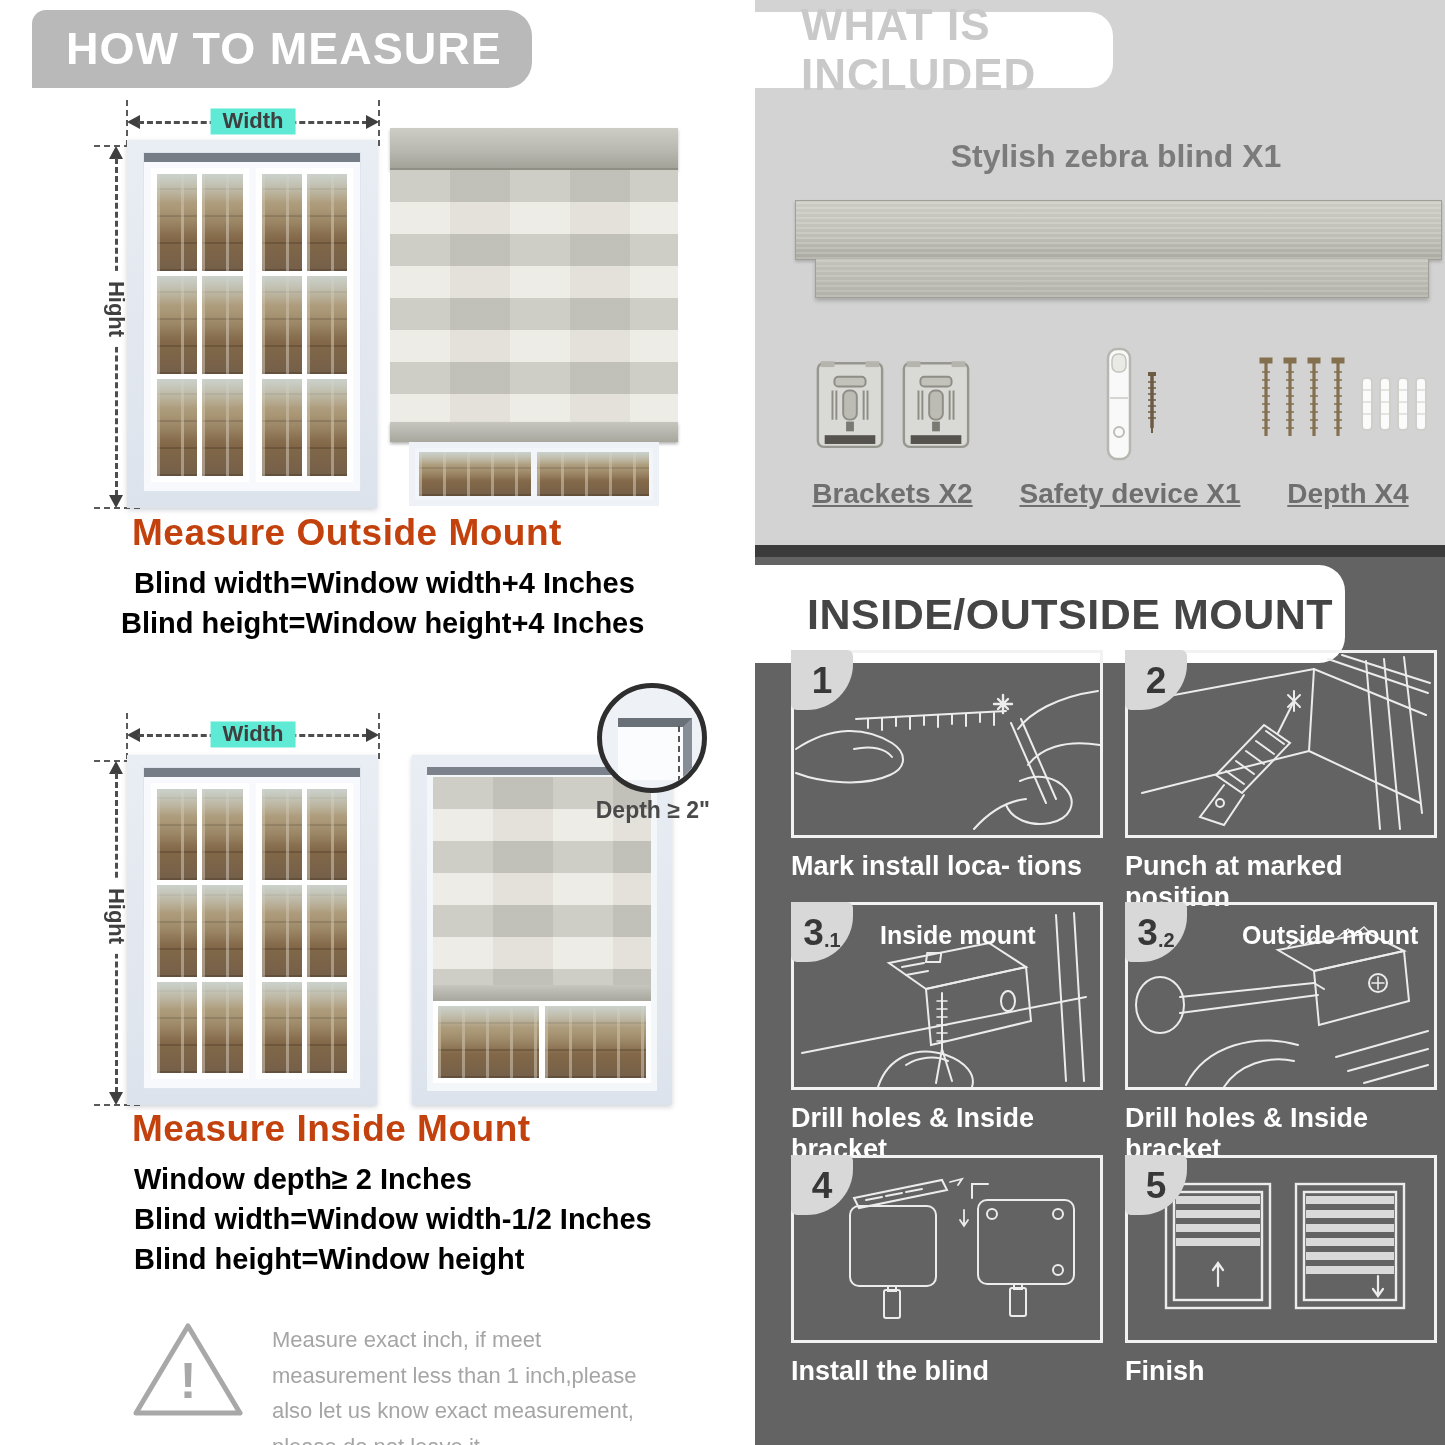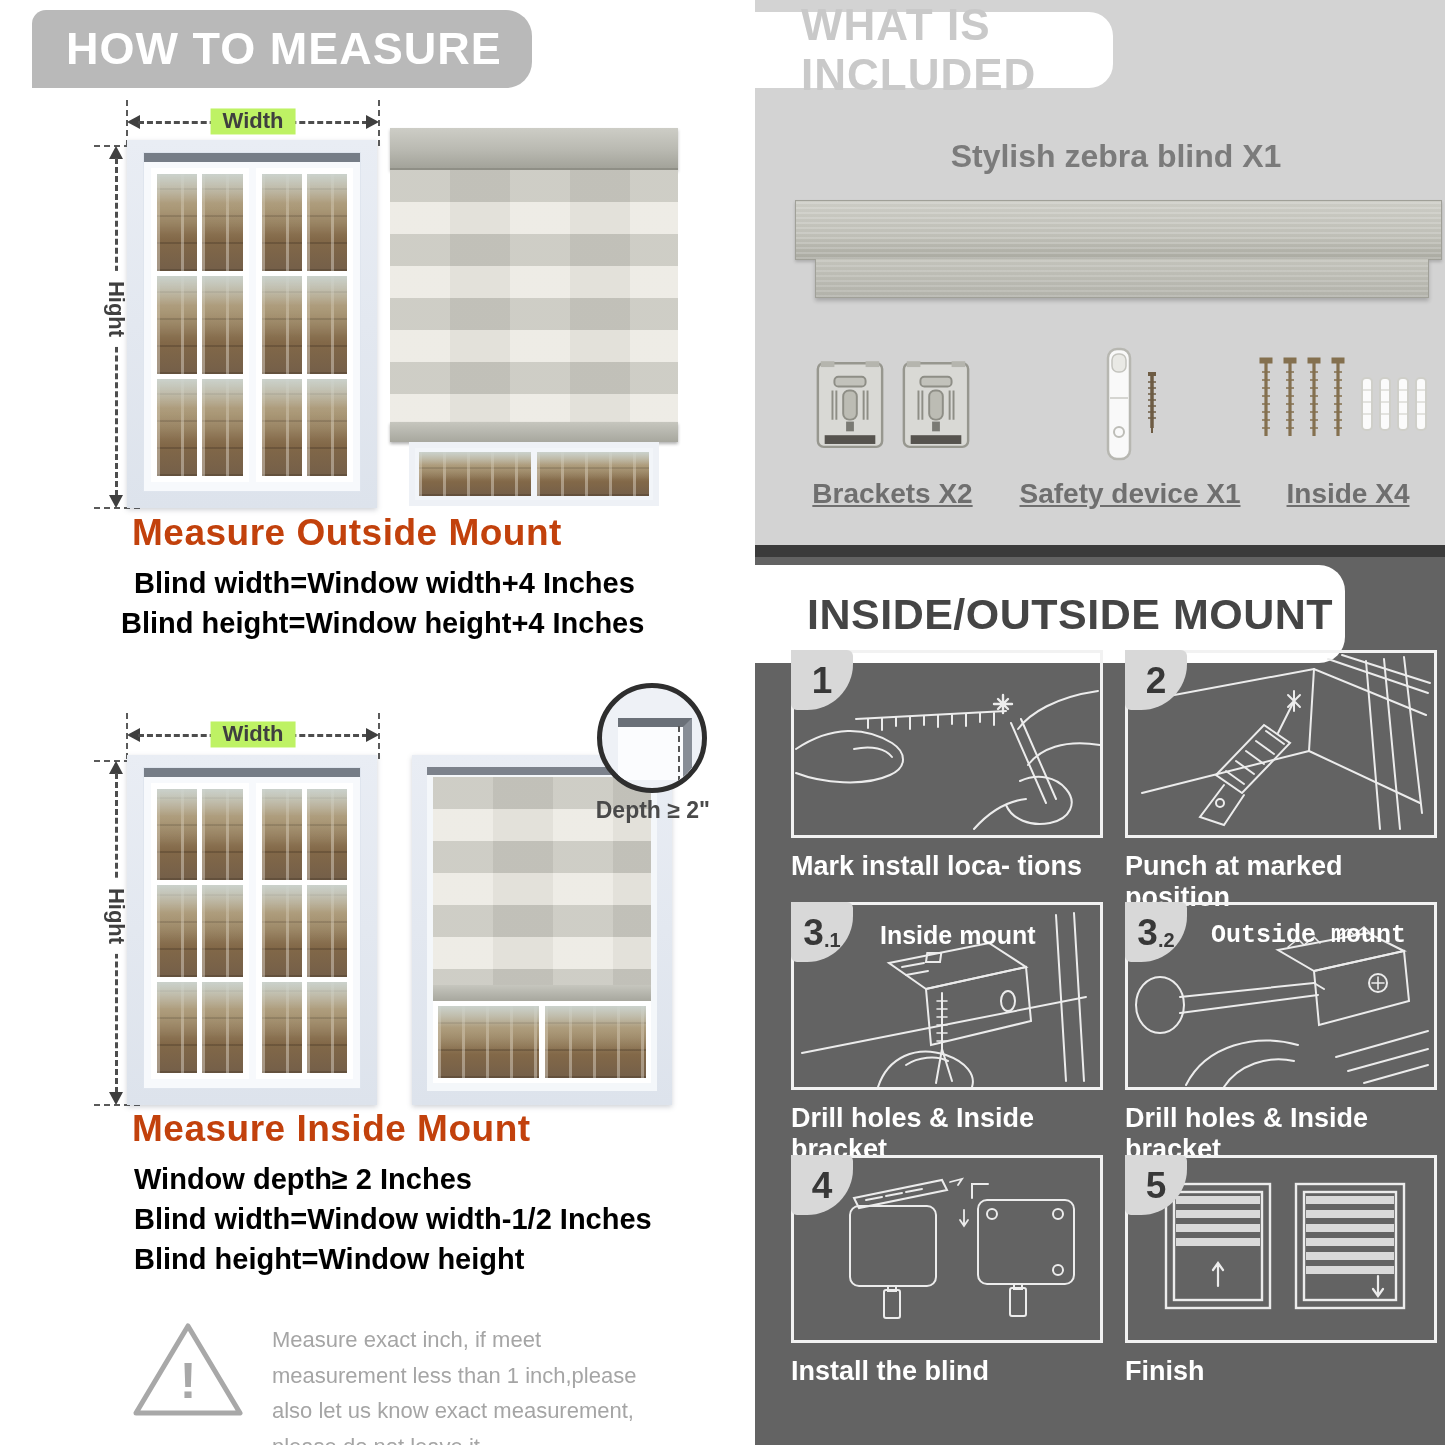--- a/index.html
+++ b/index.html
@@ -54,21 +54,21 @@
   .mag-corner{position:absolute;left:16%;top:30%;right:10%;bottom:8%;
     border-top:9px solid #6a7078;border-right:9px solid #878d96;background:#fbfcfe;}
   .mag-dash{position:absolute;right:22%;top:38%;bottom:6%;border-left:2px dashed #555;}
   .depth-label{position:absolute;font-size:23px;font-weight:bold;color:#4a4a4a;}
   
   .harrow{position:absolute;height:0;}
   .harrow .hline{position:absolute;left:11px;right:11px;top:-1px;border-top:3px dashed #4d4d4d;}
   .harrow .ah{position:absolute;top:-7px;width:0;height:0;border-top:7px solid transparent;border-bottom:7px solid transparent;}
   .harrow .ah.l{left:0;border-right:13px solid #3f3f3f;}
   .harrow .ah.r{right:0;border-left:13px solid #3f3f3f;}
-  .harrow .hlabel{position:absolute;left:50%;top:0;transform:translate(-50%,-52%);background:#bef264;
+  .harrow .hlabel{position:absolute;left:50%;top:0;transform:translate(-50%,-52%);background:#5eead4;
     padding:0 12px;font-size:22px;font-weight:bold;color:#3f3f3f;}
   .harrow .tick{position:absolute;top:-22px;height:46px;border-left:2px dashed #5a5a5a;}
   .varrow{position:absolute;width:0;}
   .varrow .vline{position:absolute;top:12px;bottom:12px;left:-1px;border-left:3px dashed #4d4d4d;}
   .varrow .av{position:absolute;left:-7px;width:0;height:0;border-left:7px solid transparent;border-right:7px solid transparent;}
   .varrow .av.u{top:0;border-bottom:13px solid #3f3f3f;}
   .varrow .av.d{bottom:0;border-top:13px solid #3f3f3f;}
   .varrow .vlabel{position:absolute;top:45%;left:0;transform:translate(-50%,-50%) rotate(90deg);
     background:#ffffff;padding:0 10px;font-size:22px;font-weight:bold;color:#3f3f3f;white-space:nowrap;}
   .varrow .vtick{position:absolute;left:-22px;width:46px;border-top:2px dashed #5a5a5a;}
@@ -323,21 +323,21 @@
             <rect x="162" y="28" width="10" height="52" rx="4"></rect>
           </g>
           <g stroke="#dcdcd6" stroke-width="1.5">
             <path d="M109 40 h8 M109 52 h8 M109 64 h8"></path>
               <path d="M127 40 h8 M127 52 h8 M127 64 h8"></path>
             <path d="M145 40 h8 M145 52 h8 M145 64 h8"></path>
               <path d="M163 40 h8 M163 52 h8 M163 64 h8"></path>
           </g>
         </svg>
       </div>
-      <div class="item-label">Inside X4</div>
+      <div class="item-label">Depth X4</div>
     </div>
   </div>
 
   <div class="dark-strip"></div>
 
   <div class="mount-panel">
     <div class="mount-header">
       <span>INSIDE/OUTSIDE MOUNT</span>
     </div>
 
@@ -420,21 +420,21 @@
           <path d="M52 92 L186 78 M52 108 L190 90"></path>
           <path d="M186 78 L196 84"></path>
           <path d="M58 180 C78 140 128 128 170 140"></path>
           <path d="M96 182 C110 160 140 150 166 156"></path>
           <path d="M208 152 L300 126 M220 166 L300 144 M236 178 L300 160"></path>
         </svg>
         <div class="step-badge">
           <span class="badge-num">3</span>
           <span class="badge-sub">.2</span>
         </div>
-        <div class="step-inner-label" style="left:83px;font-family:Liberation Mono, monospace;">Outside mount</div>
+        <div class="step-inner-label" style="left:114px;">Outside mount</div>
       </div>
       <div class="step-caption">Drill holes &amp;  Inside bracket</div>
     </div>
 
     <div class="step" style="left:36px;top:598px;">
       <div class="step-panel">
         <svg class="step-art" viewBox="0 0 306 182" fill="none" stroke="#ececec" stroke-width="2" stroke-linecap="round">
           <path d="M60 40 L148 22 L153 32 L65 50 Z"></path>
           <path d="M72 42 l16 -3 M92 38 l16 -3 M112 34 l16 -3"></path>
           <path d="M156 24 l12 -3 l-4 6" stroke-width="1.8"></path>

